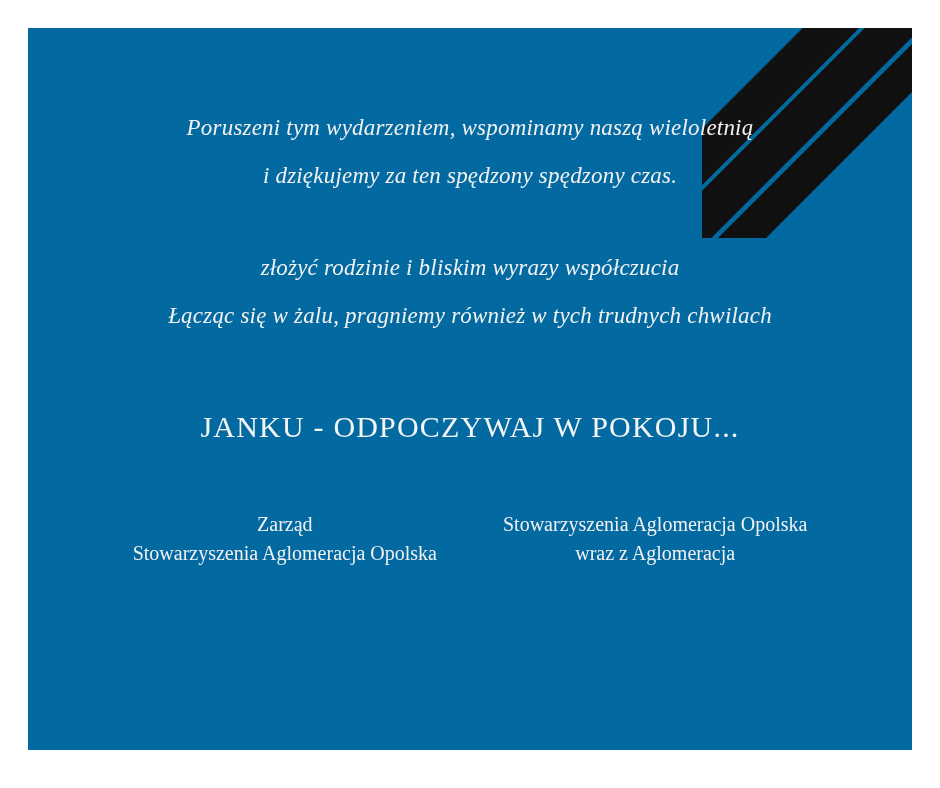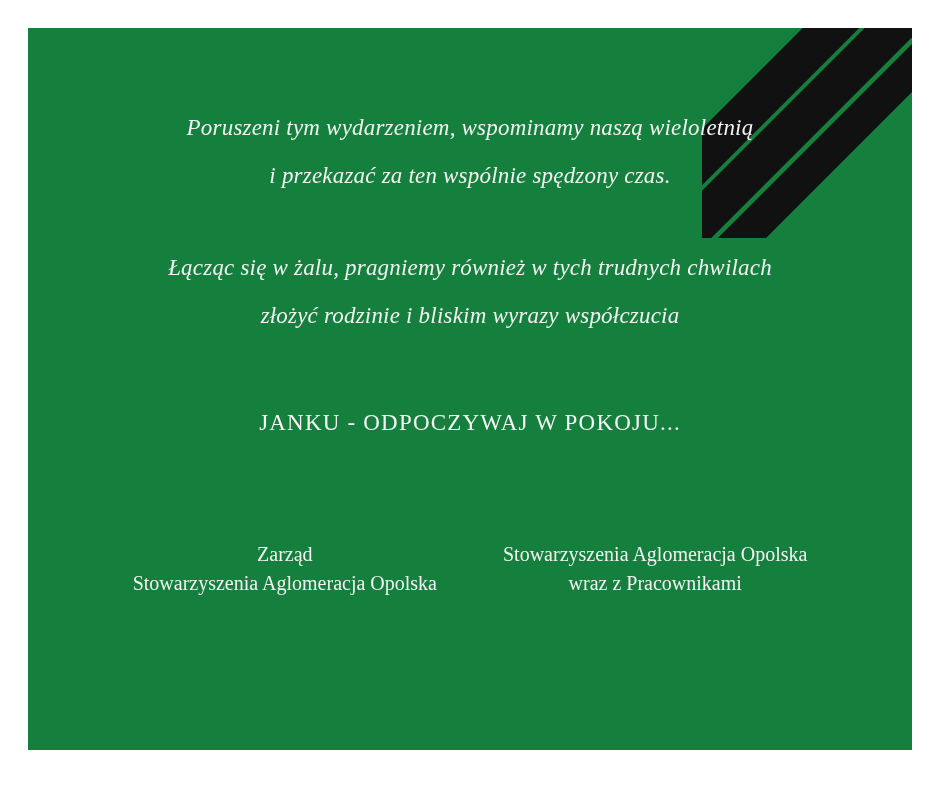--- a/index.html
+++ b/index.html
@@ -13,21 +13,21 @@
     font-family: "Liberation Serif", serif;
     overflow: hidden;
   }
 
   #condolence-card {
     position: absolute;
     left: 28px;
     top: 28px;
     width: 884px;
     height: 722px;
-    background: #15803d;
+    background: #0369a1;
     overflow: hidden;
   }
 
   
   #mourning-ribbon {
     position: absolute;
     right: 0;
     top: 0;
     width: 210px;
     height: 210px;
@@ -77,27 +77,27 @@
     display: block;
     white-space: nowrap;
   }
 
   .para-gap {
     height: 44px;
   }
 
   #headline {
     margin-top: 70px;
-    font-size: 23px;
+    font-size: 30px;
     letter-spacing: 1.2px;
     color: #f5f5f5;
   }
 
   #signatures {
-    margin-top: 104px;
+    margin-top: 66px;
     display: flex;
     justify-content: center;
     align-items: flex-start;
     gap: 66px;
   }
   .signature {
     font-size: 20px;
     line-height: 29px;
     color: #f2f2f2;
   }
@@ -114,37 +114,37 @@
   <div id="mourning-ribbon">
     <div class="band b1"></div>
     <div class="band b2"></div>
     <div class="band b3"></div>
   </div>
 
   <div class="card-body">
 
     <div class="para">
       <span class="line">Poruszeni tym wydarzeniem, wspominamy naszą wieloletnią</span>
-      <span class="line">i przekazać za ten wspólnie spędzony czas.</span>
+      <span class="line">i dziękujemy za ten spędzony spędzony czas.</span>
     </div>
 
     <div class="para-gap"></div>
 
     <div class="para">
+      <span class="line">złożyć rodzinie i bliskim wyrazy współczucia</span>
       <span class="line">Łącząc się w żalu, pragniemy również w tych trudnych chwilach</span>
-      <span class="line">złożyć rodzinie i bliskim wyrazy współczucia</span>
     </div>
 
     <div id="headline">JANKU - ODPOCZYWAJ W POKOJU...</div>
 
     <div id="signatures">
       <div class="signature">
         <span class="line">Zarząd</span>
         <span class="line">Stowarzyszenia Aglomeracja Opolska</span>
       </div>
       <div class="signature">
         <span class="line">Stowarzyszenia Aglomeracja Opolska</span>
-        <span class="line">wraz z Pracownikami</span>
+        <span class="line">wraz z Aglomeracja</span>
       </div>
     </div>
 
   </div>
 </div>
 
 </body></html>

